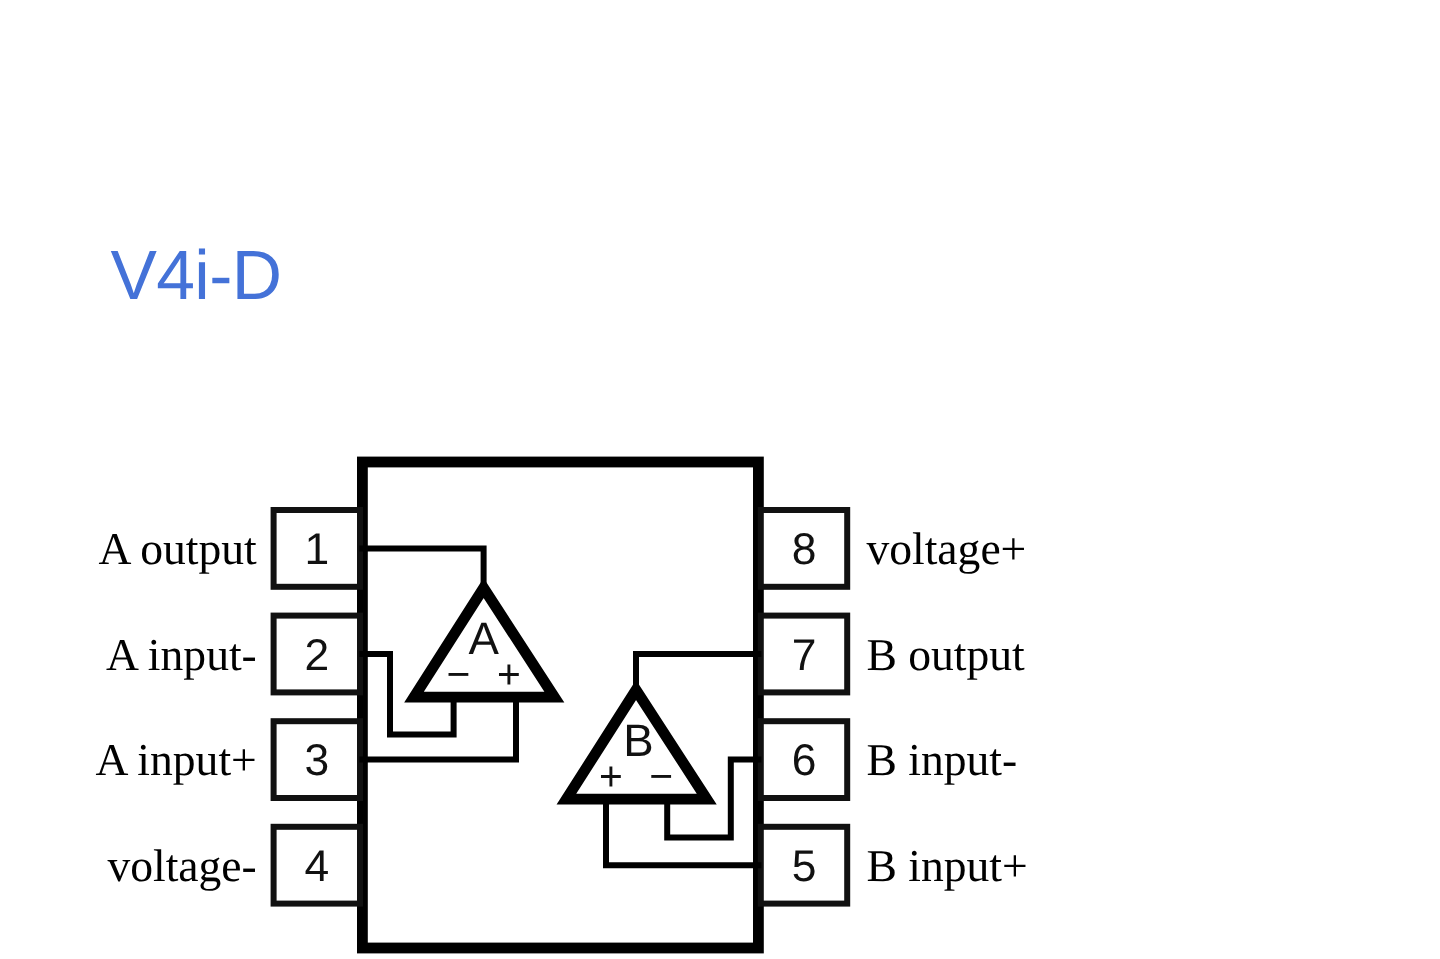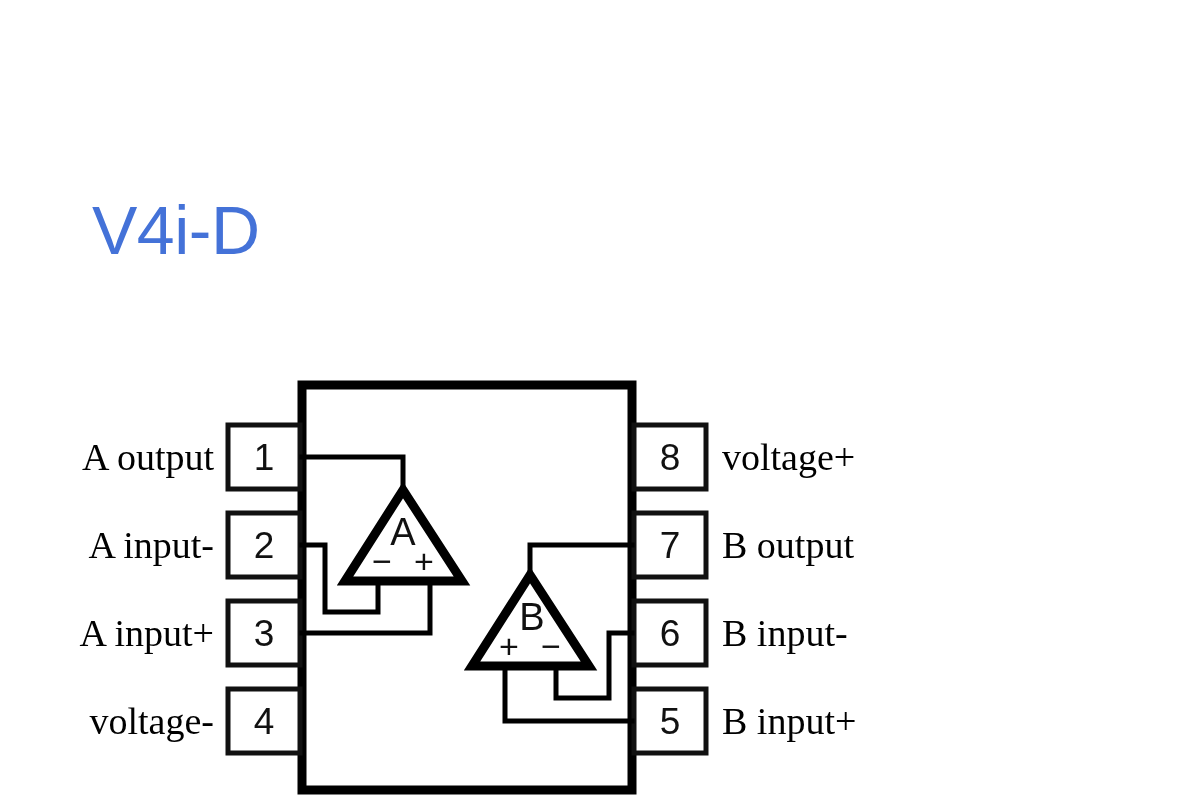--- a/index.html
+++ b/index.html
@@ -17,21 +17,21 @@
     position: relative;
     width: 1200px;
     height: 799px;
     background: #ffffff;
   }
   #title {
     position: absolute;
     left: 92px;
     top: 198px;
     font-family: "Liberation Sans", sans-serif;
-    font-size: 68px;
+    font-size: 58px;
     line-height: 64px;
     letter-spacing: -0.5px;
     color: #4472d8;
     white-space: nowrap;
   }
   #diagram {
     position: absolute;
     left: 0;
     top: 0;
   }

